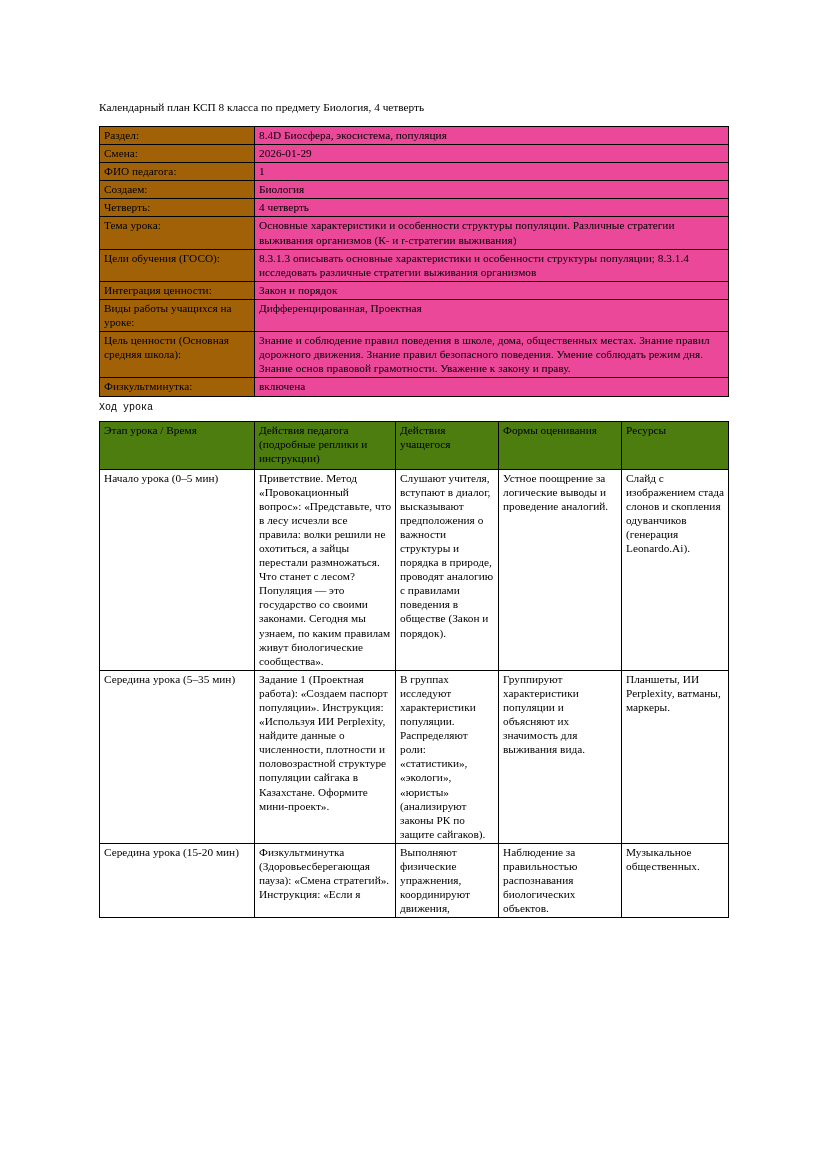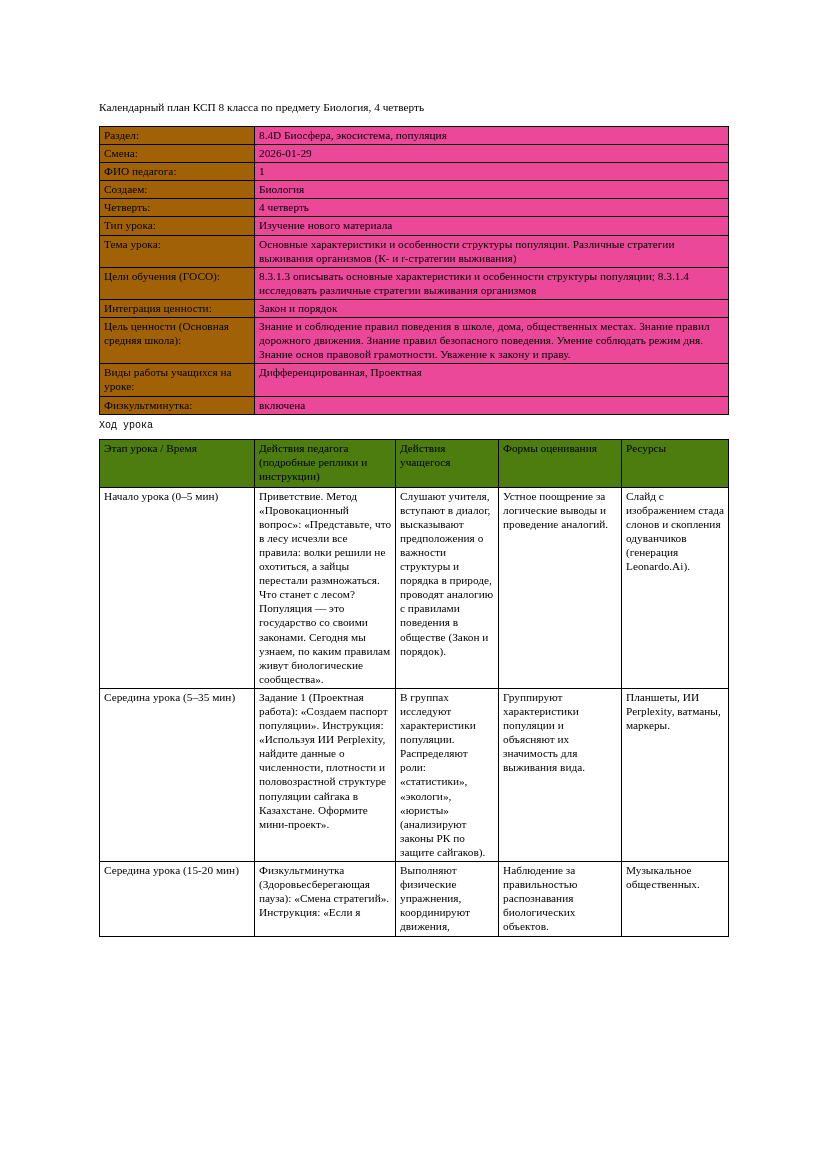--- a/index.html
+++ b/index.html
@@ -116,42 +116,38 @@
       </tr>
       <tr>
         <td class="label-cell">Создаем:</td>
         <td class="value-cell">Биология</td>
       </tr>
       <tr>
         <td class="label-cell">Четверть:</td>
         <td class="value-cell">4 четверть</td>
       </tr>
       <tr>
-        <td class="label-cell">Тип урока:</td>
-        <td class="value-cell">Изучение нового материала</td>
-      </tr>
-      <tr>
         <td class="label-cell">Тема урока:</td>
         <td class="value-cell">Основные характеристики и особенности структуры популяции. Различные стратегии выживания организмов (К- и r-стратегии выживания)</td>
       </tr>
       <tr>
         <td class="label-cell">Цели обучения (ГОСО):</td>
         <td class="value-cell">8.3.1.3 описывать основные характеристики и особенности структуры популяции; 8.3.1.4 исследовать различные стратегии выживания организмов</td>
       </tr>
       <tr>
         <td class="label-cell">Интеграция ценности:</td>
         <td class="value-cell">Закон и порядок</td>
       </tr>
       <tr>
+        <td class="label-cell">Виды работы учащихся на уроке:</td>
+        <td class="value-cell">Дифференцированная, Проектная</td>
+      </tr>
+      <tr>
         <td class="label-cell">Цель ценности (Основная средняя школа):</td>
         <td class="value-cell">Знание и соблюдение правил поведения в школе, дома, общественных местах. Знание правил дорожного движения. Знание правил безопасного поведения. Умение соблюдать режим дня. Знание основ правовой грамотности. Уважение к закону и праву.</td>
-      </tr>
-      <tr>
-        <td class="label-cell">Виды работы учащихся на уроке:</td>
-        <td class="value-cell">Дифференцированная, Проектная</td>
       </tr>
       <tr>
         <td class="label-cell">Физкультминутка:</td>
         <td class="value-cell">включена</td>
       </tr>
     </tbody>
   </table>
 
   <p class="section-label">Ход урока</p>
 

